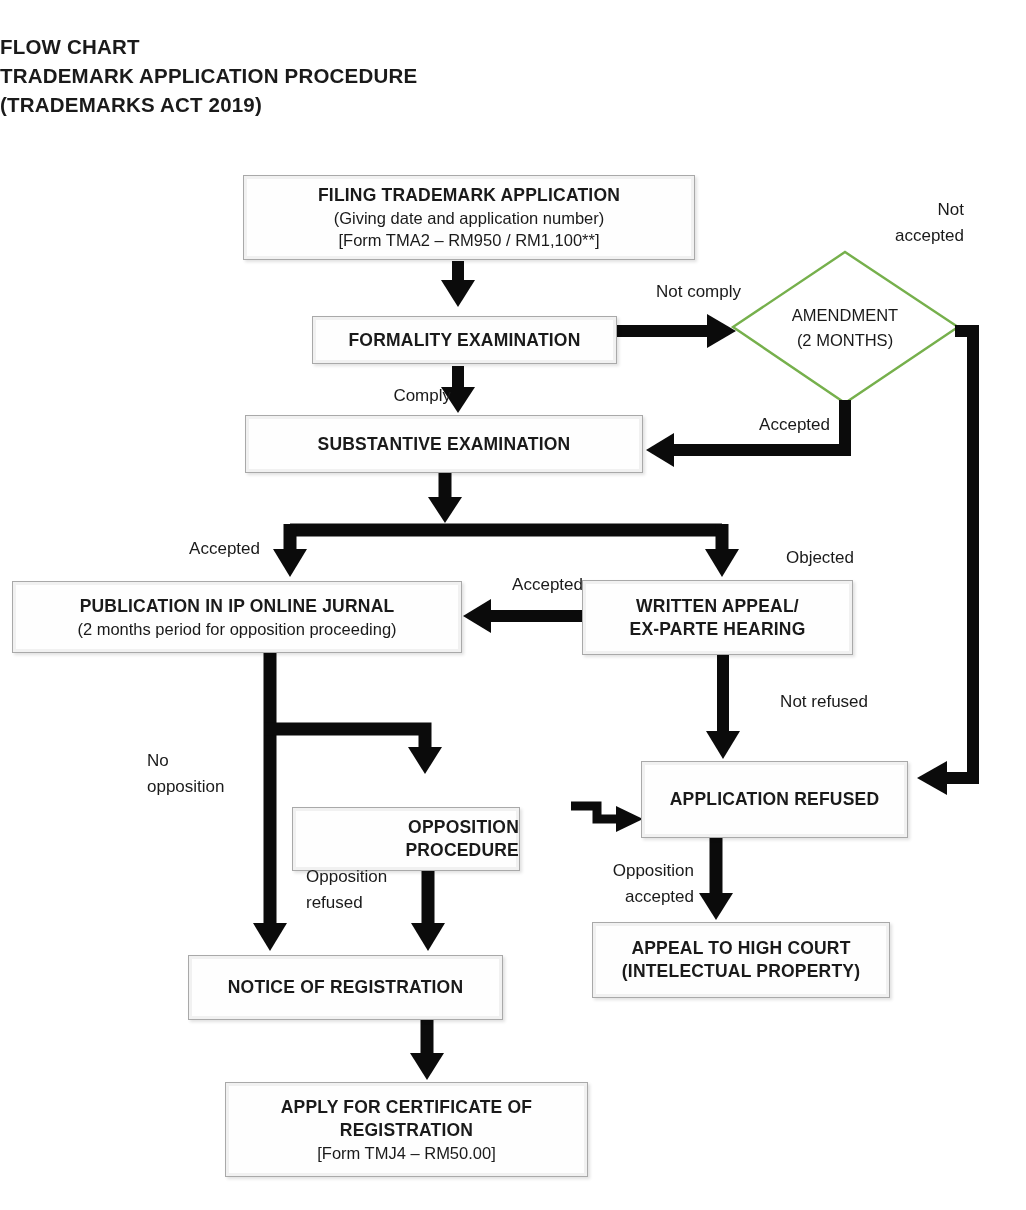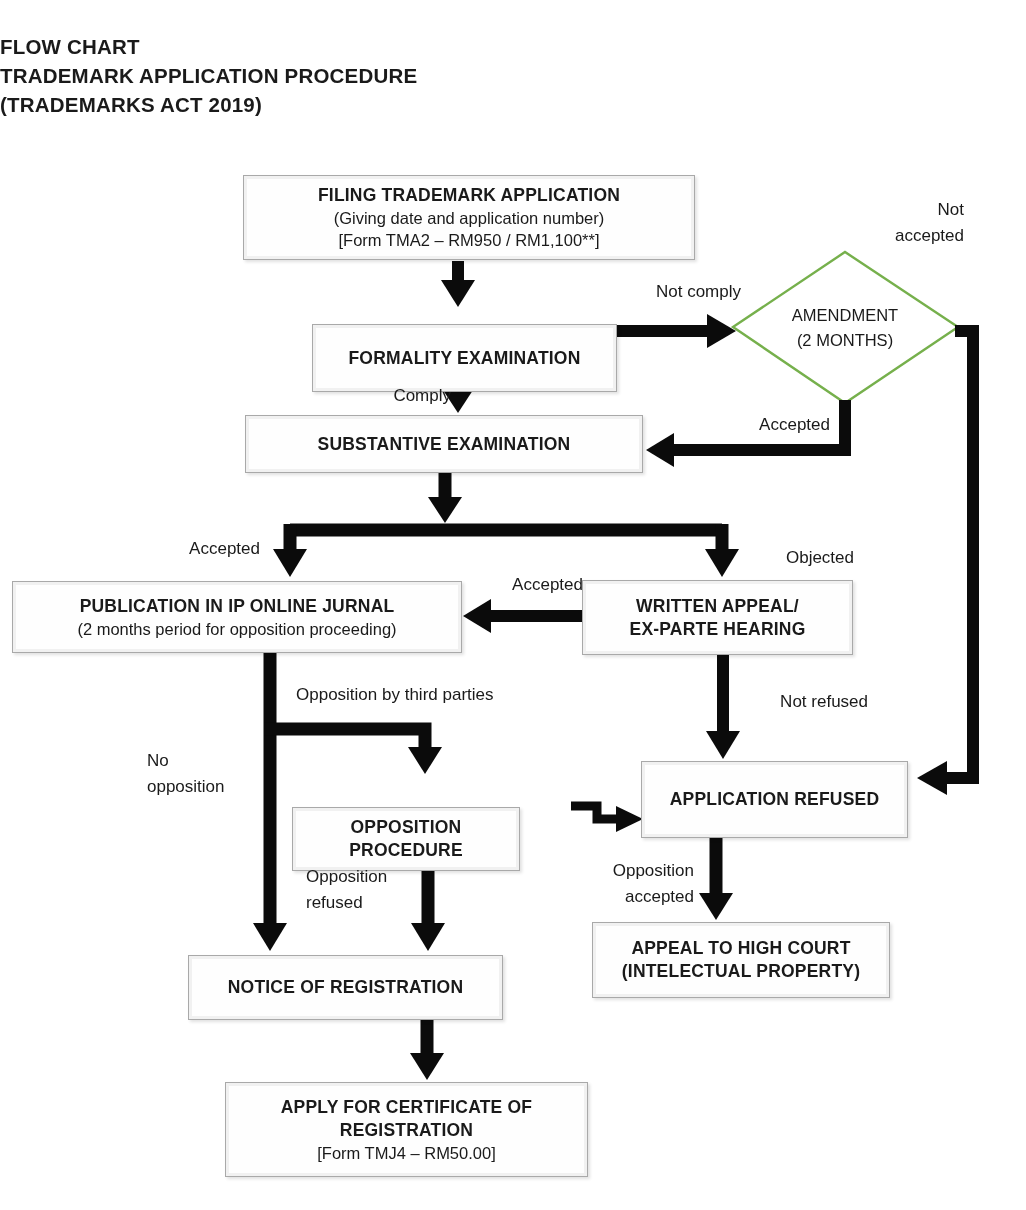--- a/index.html
+++ b/index.html
@@ -28,21 +28,21 @@
   .diamond-shape { fill: #ffffff; stroke: var(--diamond-border, #76b04c); stroke-width: 2.4; }
   .node {
     position: absolute;
     background: var(--box-fill, #fefefe);
     border: 1.6px solid var(--box-border, #a9a9a9);
     box-shadow: inset 0 0 0 3px #f1f1f1, inset 0 0 1px #bfbfbf, 2px 2px 3px rgba(0,0,0,0.12);
     display: flex;
     flex-direction: column;
     align-items: center;
     justify-content: center;
-    text-align: center;
+    text-align: right;
     box-sizing: border-box;
   }
   .node .t { font-weight: bold; font-size: 17.5px; line-height: 23px; letter-spacing: .2px; }
   .node .s { font-size: 16.5px; line-height: 22px; }
   .lbl {
     position: absolute;
     font-size: 17px;
     line-height: 26px;
   }
   .lbl span { display: block; }
@@ -152,21 +152,21 @@
     <span>TRADEMARK APPLICATION PROCEDURE</span>
     <span>(TRADEMARKS ACT 2019)</span>
   </div>
 
   <div class="node" style="left:243px;top:175px;width:452px;height:85px">
     <span class="t">FILING TRADEMARK APPLICATION</span>
     <span class="s">(Giving date and application number)</span>
     <span class="s">[Form TMA2 – RM950 / RM1,100**]</span>
   </div>
 
-  <div class="node" style="left:312px;top:324px;width:305px;height:68px">
+  <div class="node" style="left:312px;top:316px;width:305px;height:48px">
     <span class="t">FORMALITY EXAMINATION</span>
   </div>
 
   <div class="diamond-text">
     <span>AMENDMENT</span>
     <span>(2 MONTHS)</span>
   </div>
 
   <div class="node" style="left:245px;top:415px;width:398px;height:58px">
     <span class="t">SUBSTANTIVE EXAMINATION</span>
@@ -215,21 +215,20 @@
   <div class="lbl center" style="left:331px;top:383px;width:120px">Comply</div>
 
   <div class="lbl center" style="left:710px;top:412px;width:120px">Accepted</div>
 
   <div class="lbl center" style="left:140px;top:536px;width:120px">Accepted</div>
 
   <div class="lbl center" style="left:734px;top:545px;width:120px">Objected</div>
 
   <div class="lbl center" style="left:463px;top:572px;width:120px">Accepted</div>
 
-  <div class="lbl" style="left:296px;top:682px;width:250px">Opposition by third parties</div>
 
   <div class="lbl" style="left:147px;top:748px;width:120px">
     <span>No</span>
     <span>opposition</span>
   </div>
 
   <div class="lbl center" style="left:748px;top:689px;width:120px">Not refused</div>
 
   <div class="lbl" style="left:306px;top:864px;width:120px">
     <span>Opposition</span>

